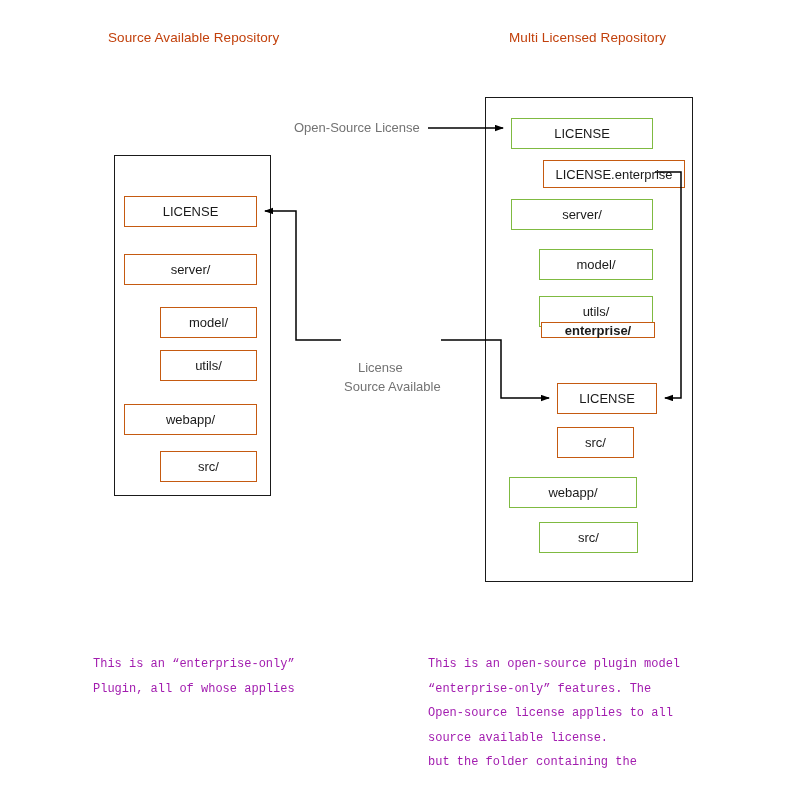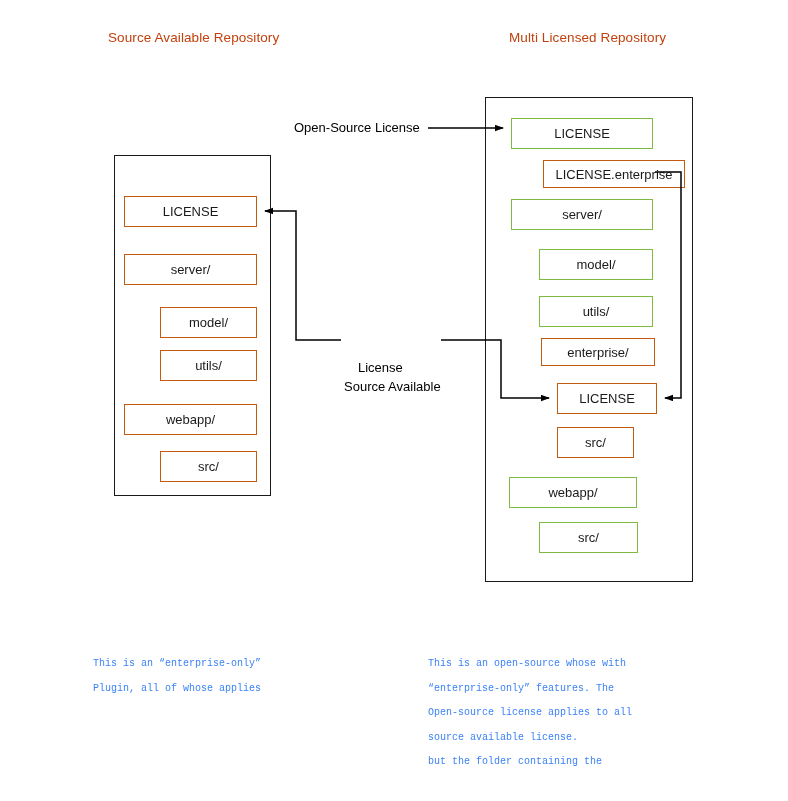--- a/index.html
+++ b/index.html
@@ -43,29 +43,29 @@
     color: #1a1a1a;
     white-space: nowrap;
     line-height: 1;
   }
   .node.orange { border: 1.6px solid #c55a11; }
   .node.green  { border: 1.6px solid #7fba41; }
 
   .conn-label {
     position: absolute;
     font-size: 13px;
-    color: #000000;
+    color: #737373;
     white-space: nowrap;
     text-align: right;
   }
   .caption {
     position: absolute;
     font-family: "Liberation Mono", monospace;
-    font-size: 10px;
-    color: #3b82f6;
+    font-size: 12px;
+    color: #a21caf;
     line-height: 24.5px;
     white-space: pre;
   }
   svg.wires {
     position: absolute;
     left: 0; top: 0;
     width: 788px;
     height: 801px;
     pointer-events: none;
     overflow: visible;
@@ -90,21 +90,21 @@
       <div class="node orange" style="left: 124px; top: 404px; width: 133px; height: 31px;">webapp/</div>
       <div class="node orange" style="left: 160px; top: 451px; width: 97px; height: 31px;">src/</div>
     </div>
 
   <div id="right-nodes">
       <div class="node green" style="left: 511px; top: 118px; width: 142px; height: 31px;">LICENSE</div>
       <div class="node orange" style="left: 527px; top: 160px; width: 142px; height: 28px; margin-left: 16px;">LICENSE.enterprise</div>
       <div class="node green" style="left: 511px; top: 199px; width: 142px; height: 31px;">server/</div>
       <div class="node green" style="left: 539px; top: 249px; width: 114px; height: 31px;">model/</div>
       <div class="node green" style="left: 539px; top: 296px; width: 114px; height: 31px;">utils/</div>
-      <div class="node orange" style="left: 541px; top: 338px; width: 114px; height: 28px;">enterprise/</div>
+      <div class="node orange" style="left: 541px; top: 322px; width: 114px; height: 16px; font-weight: bold;">enterprise/</div>
       <div class="node orange" style="left: 557px; top: 383px; width: 100px; height: 31px;">LICENSE</div>
       <div class="node orange" style="left: 557px; top: 427px; width: 77px; height: 31px;">src/</div>
       <div class="node green" style="left: 509px; top: 477px; width: 128px; height: 31px;">webapp/</div>
       <div class="node green" style="left: 539px; top: 522px; width: 99px; height: 31px;">src/</div>
     </div>
 
   <svg class="wires" viewBox="0 0 788 801" xmlns="http://www.w3.org/2000/svg">
     <defs>
       <marker id="arrowhead" markerWidth="9" markerHeight="9" refX="8" refY="3.2" orient="auto" markerUnits="userSpaceOnUse">
         <path d="M0,0 L9,3.2 L0,6.4 z" fill="#000000"></path>
@@ -126,15 +126,15 @@
     <g>
       <path d="M 655 172 L 681 172 L 681 398 L 665 398" stroke="#000000" stroke-width="1.5" fill="none" marker-end="url(#arrowhead)"></path>
     </g>
   </svg>
 
   <div class="conn-label" style="left:294px; top:120px;">Open-Source License</div>
   <div class="conn-label" style="left:344px; top:331px;margin-top:48px;">Source Available</div>
   <div class="conn-label" style="left:358px; top:360px;">License</div>
 
   <div class="caption" style="left:93px; top:652px;" id="caption-left"><div>This is an “enterprise-only”</div><div>Plugin, all of whose applies</div></div>
-  <div class="caption" style="left:428px; top:652px;" id="caption-right"><div>This is an open-source whose with</div><div>“enterprise-only” features. The</div><div>Open-source license applies to all</div><div>source available license.</div><div>but the folder containing the</div></div>
+  <div class="caption" style="left:428px; top:652px;" id="caption-right"><div>This is an open-source plugin model</div><div>“enterprise-only” features. The</div><div>Open-source license applies to all</div><div>source available license.</div><div>but the folder containing the</div></div>
 
 </div>
 
 </body></html>

